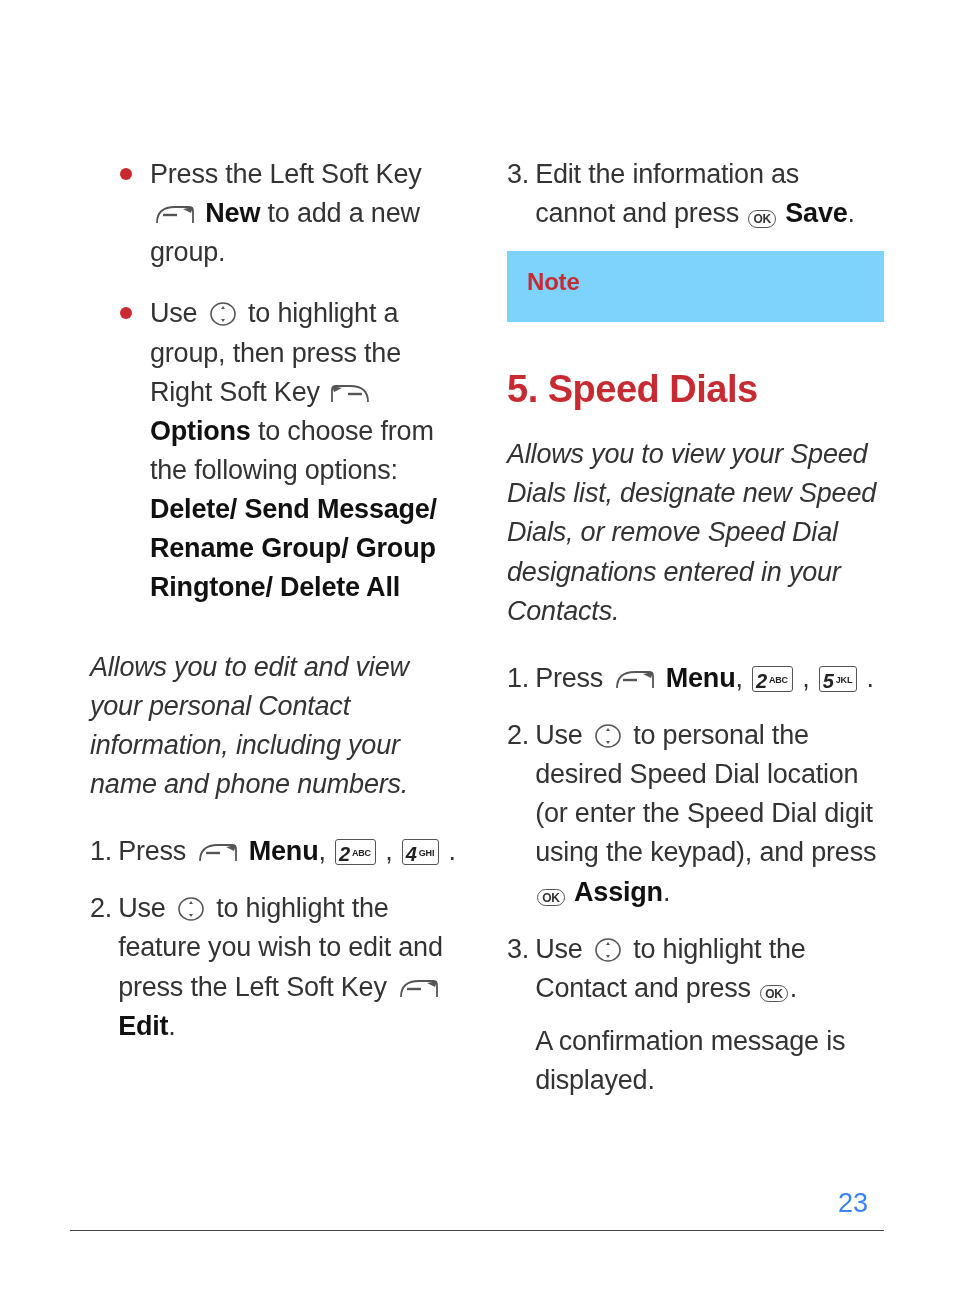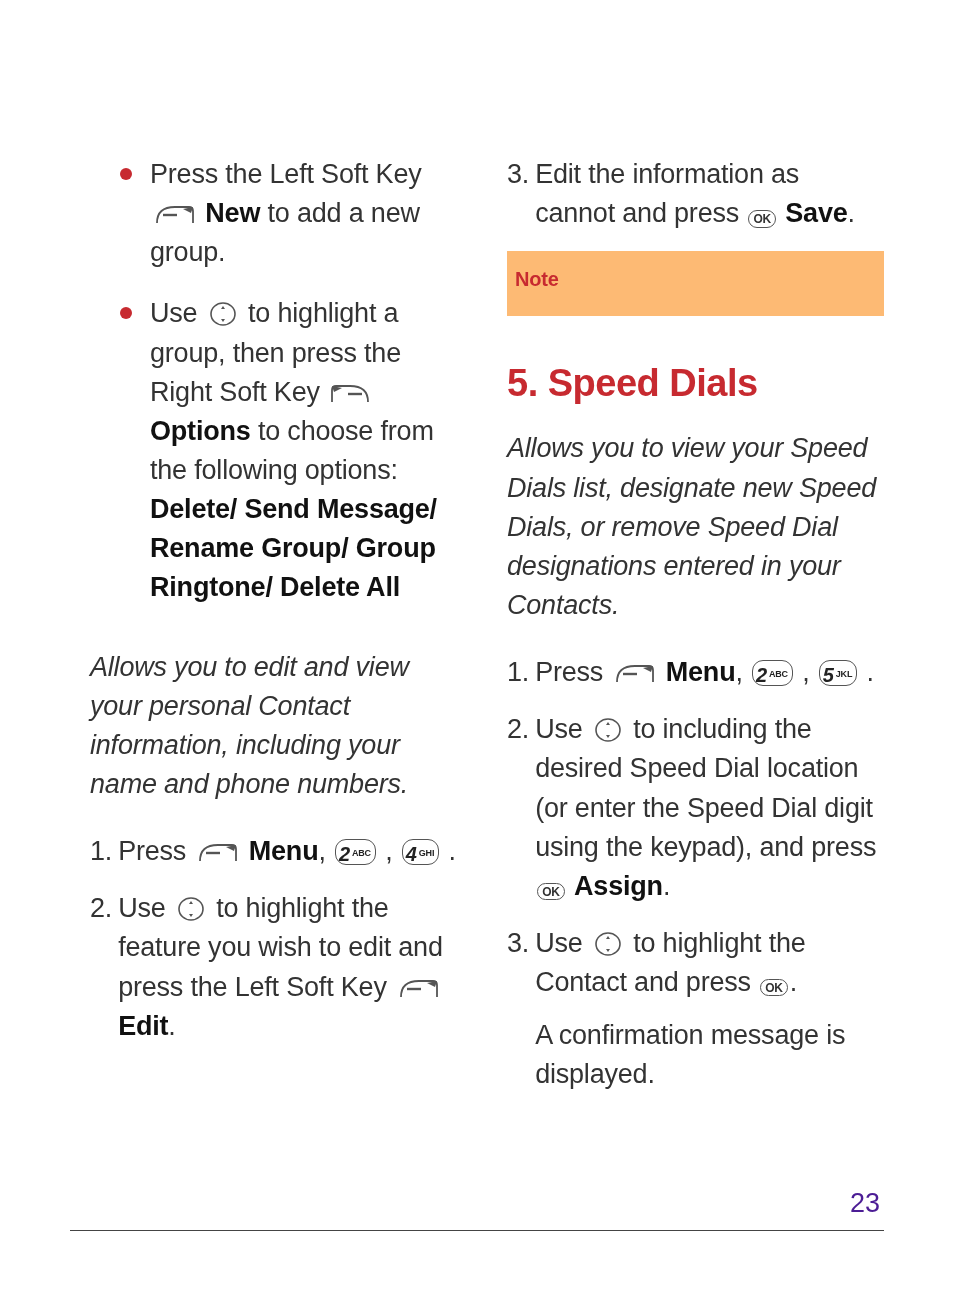--- a/index.html
+++ b/index.html
@@ -69,58 +69,58 @@
     margin-bottom: 18px;
   }
   .step-num {
     flex: 0 0 auto;
     padding-right: 6px;
   }
   .step-body {
     flex: 1;
   }
   .note-box {
-    background: #fdba74;
-    padding: 14px 18px 16px 8px;
+    background: #7dd3fc;
+    padding: 14px 18px 16px 20px;
     margin: 12px 0 30px 0;
-    font-size: 20px;
+    font-size: 24px;
     line-height: 1.45;
   }
   .note-title {
     color: #c72a30;
     font-weight: 700;
     margin-bottom: 6px;
   }
   .page-num {
     position: absolute;
-    right: 74px;
+    right: 86px;
     bottom: 72px;
     font-size: 27px;
-    color: #4c1d95;
+    color: #3b82f6;
   }
   .rule {
     position: absolute;
     bottom: 58px;
     left: 70px;
     right: 70px;
     height: 2px;
     border-top: 1.5px solid #444;
   }
 
   
   .ico {
     display: inline-block;
     vertical-align: -5px;
     margin: 0 3px;
   }
   svg { display:block; }
   .key-box {
     display: inline-block;
     border: 1.6px solid #555;
-    border-radius: 11px;
+    border-radius: 3px;
     padding: 0 4px 1px 3px;
     font-family: Arial, sans-serif;
     vertical-align: -2px;
     margin: 0 2px;
     line-height: 1;
     height: 26px;
     box-sizing: border-box;
     white-space: nowrap;
   }
   .key-box .big {
@@ -285,21 +285,21 @@
         <div class="step-num">2.</div>
         <div class="step-body">
           <span>Use </span>
           <span class="ico">
             <svg width="30" height="26">
                 <ellipse cx="15" cy="13" rx="12" ry="11" fill="none" stroke="#555" stroke-width="1.6"></ellipse>
                 <path d="M15 5 l-2 3 h4 z" fill="#555"></path>
                 <path d="M15 21 l-2 -3 h4 z" fill="#555"></path>
               </svg>
           </span>
-          <span> to including the desired Speed Dial location (or enter the Speed Dial digit using the keypad), and press </span>
+          <span> to personal the desired Speed Dial location (or enter the Speed Dial digit using the keypad), and press </span>
           <span class="ok-key">OK</span>
           <span class="bold">Assign</span><span>.</span>
         </div>
       </div>
       <div class="step">
         <div class="step-num">3.</div>
         <div class="step-body">
           <span>Use </span>
           <span class="ico">
             <svg width="30" height="26">

